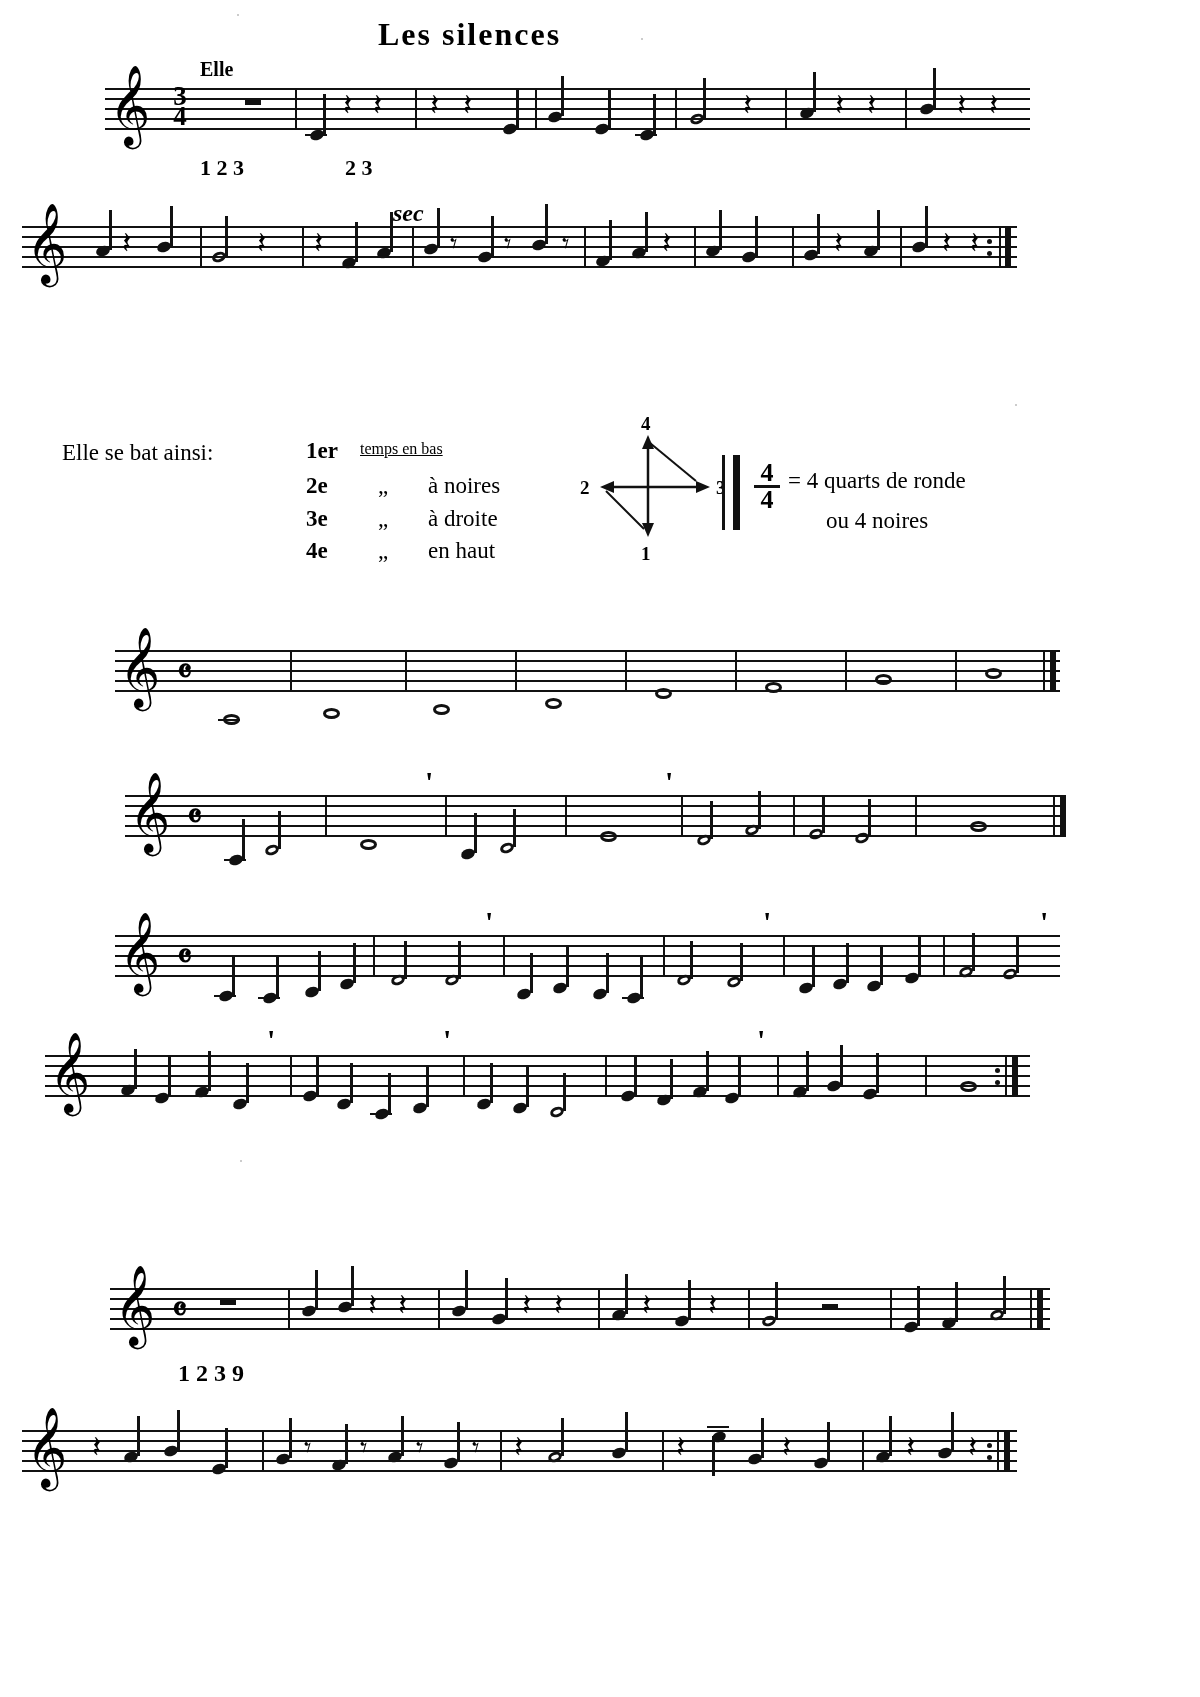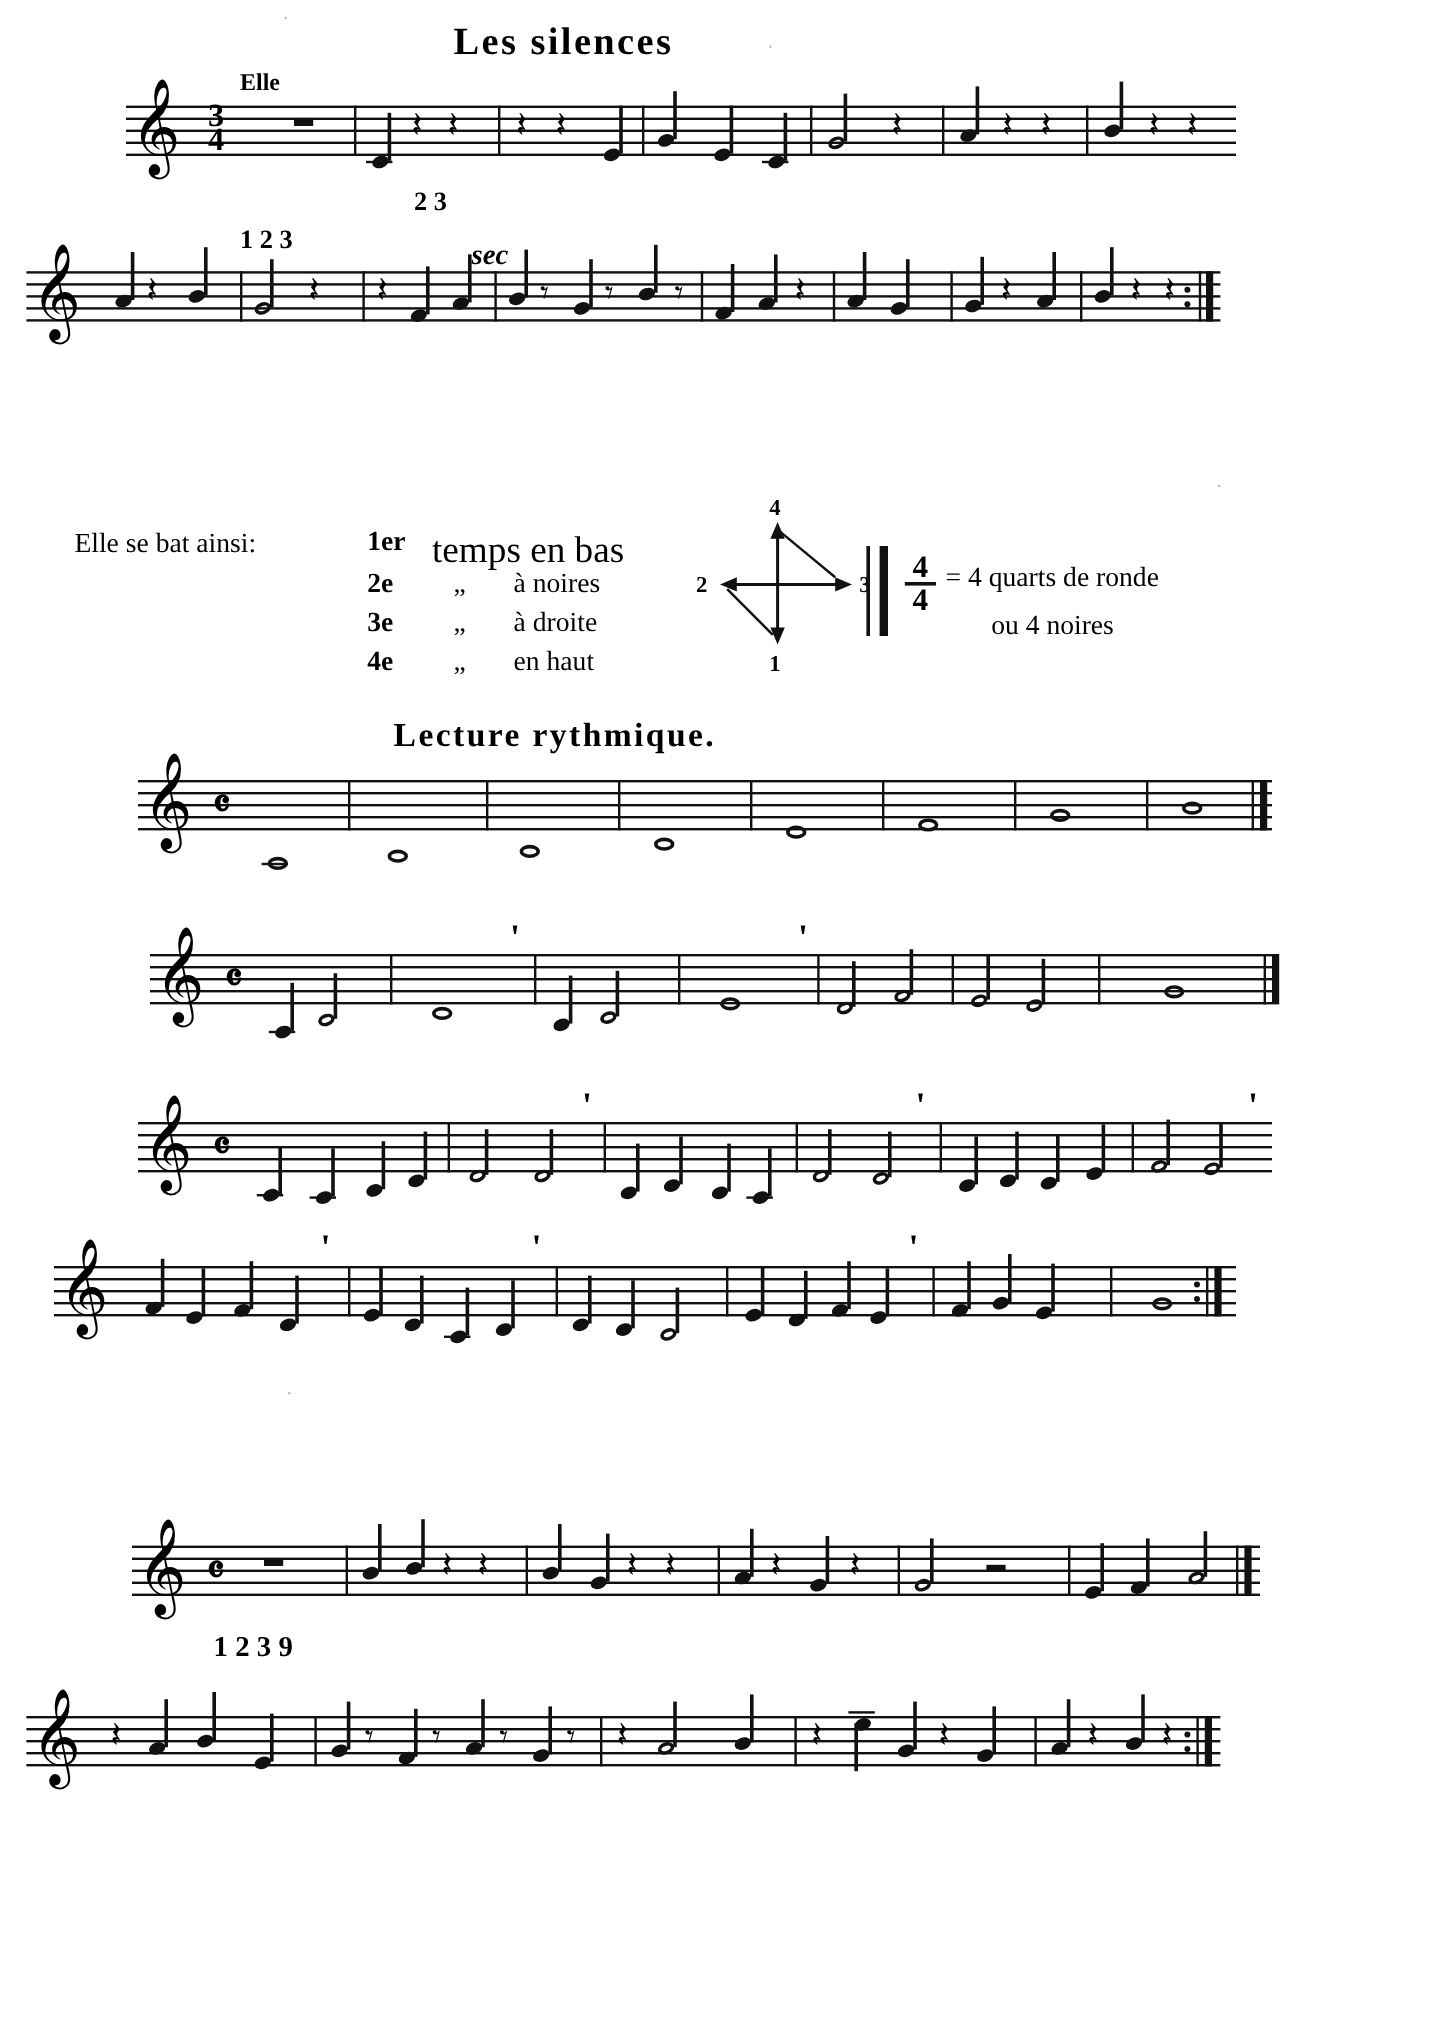--- a/index.html
+++ b/index.html
@@ -282,21 +282,21 @@
     <div class="barline" style="left:800px;"></div>
 
     <div class="nh" style="left:815px; top:16px;"></div>
     <div class="stem" style="left:828px; top:-20px; height:40px;"></div>
     <div class="rest-quarter" style="left:852px; top:2px;">𝄽</div>
     <div class="rest-quarter" style="left:884px; top:2px;">𝄽</div>
 
     <div class="endbar" style="left:910px;"></div>
   </div>
 
-  <div class="count" style="left:200px; top:155px; font-size:22px;margin-top:32px;">1 2 3</div>
+  <div class="count" style="left:200px; top:155px; font-size:22px;">1 2 3</div>
   <div class="count" style="left:345px; top:155px; font-size:22px;">2 3</div>
 
   <div class="ital" style="left:393px; top:200px; font-size:24px;">sec</div>
 
   <div class="stave" style="left:22px; top:226px; width:995px;">
     <div class="line"></div>
     <div class="line"></div>
     <div class="line"></div>
     <div class="line"></div>
     <div class="line"></div>
@@ -363,21 +363,21 @@
       <i class="thin" style="left:2px;"></i>
     </div>
     <div class="repeat-dots" style="left:965px; top:13px;"></div>
     <div class="repeat-dots" style="left:965px; top:25px;"></div>
   </div>
 
 
   <div class="plain" style="left:62px; top:440px; font-size:23px;">Elle se bat ainsi:</div>
 
   <div class="plain" style="left:306px; top:438px; font-size:23px; font-weight:bold;">1er</div>
-  <div class="plain" style="left:360px; top:440px; font-size:31px;">temps en bas</div>
+  <div class="plain" style="left:360px; top:440px; font-size:16px;text-decoration:underline;">temps en bas</div>
 
   <div class="plain" style="left:306px; top:473px; font-size:23px; font-weight:bold;">2e</div>
   <div class="plain" style="left:378px; top:473px; font-size:23px;">„</div>
   <div class="plain" style="left:428px; top:473px; font-size:23px;">à noires</div>
 
   <div class="plain" style="left:306px; top:506px; font-size:23px; font-weight:bold;">3e</div>
   <div class="plain" style="left:378px; top:506px; font-size:23px;">„</div>
   <div class="plain" style="left:428px; top:506px; font-size:23px;">à droite</div>
 
   <div class="plain" style="left:306px; top:538px; font-size:23px; font-weight:bold;">4e</div>
@@ -416,21 +416,20 @@
 
   <div class="frac" style="left:752px; top:462px; width:30px;">
     <div>4</div>
     <div class="bar"></div>
     <div>4</div>
   </div>
 
   <div class="plain" style="left:788px; top:468px; font-size:23px;">= 4 quarts de ronde</div>
   <div class="plain" style="left:826px; top:508px; font-size:23px;">ou 4 noires</div>
 
-  <div class="title-serif" style="left:328px; top:598px; font-size:28px;">Lecture rythmique.</div>
 
   <div class="stave" style="left:115px; top:650px; width:945px;">
     <div class="line"></div>
     <div class="line"></div>
     <div class="line"></div>
     <div class="line"></div>
     <div class="line"></div>
 
     <div class="clef" style="left:4px;">𝄞</div>
     <div class="commontime" style="left:62px; top:4px;">𝄴</div>

